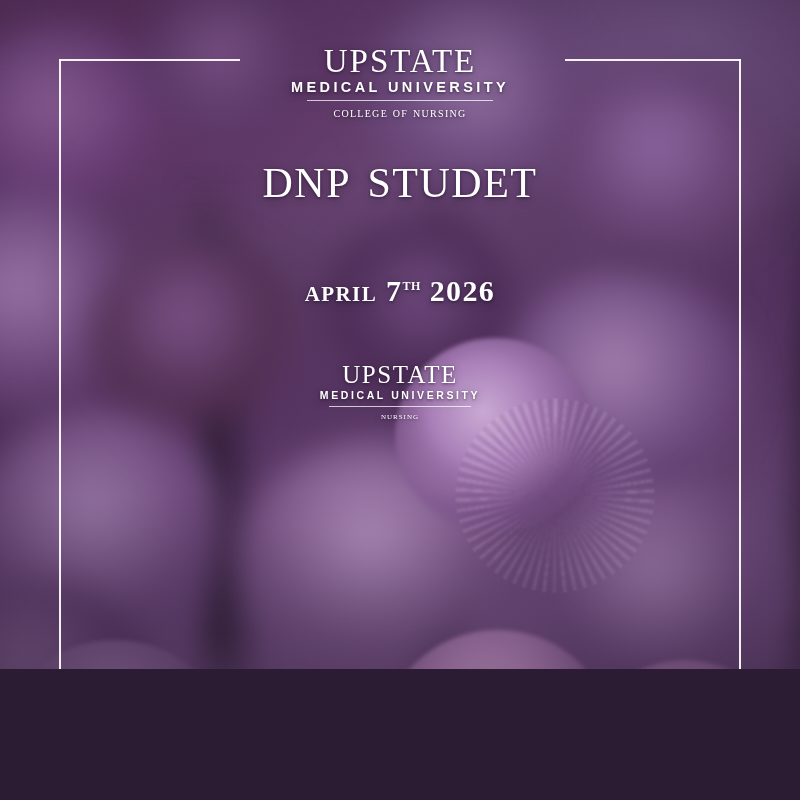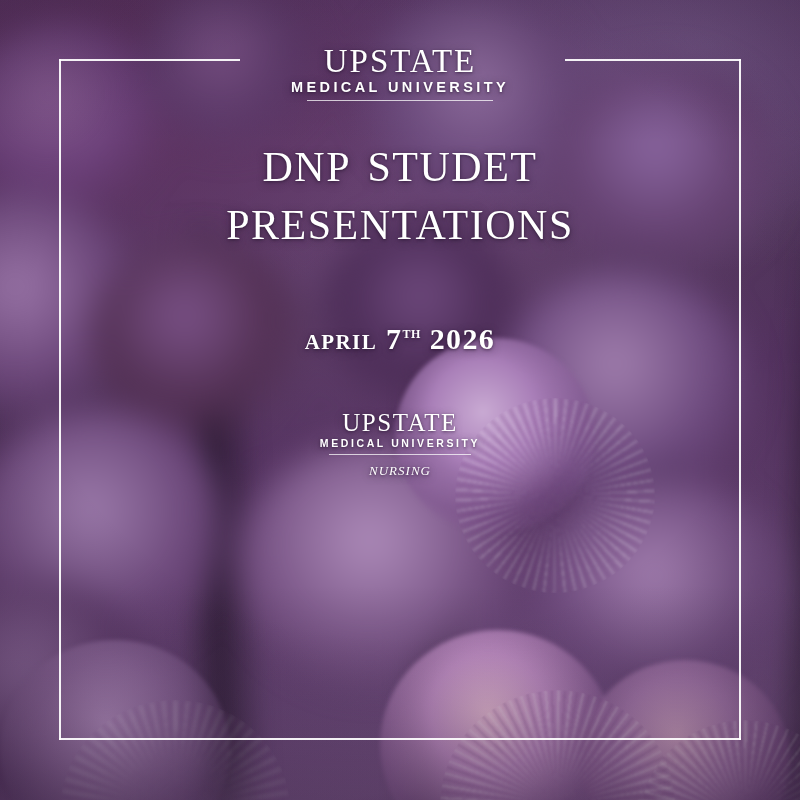--- a/index.html
+++ b/index.html
@@ -3,21 +3,21 @@
 <meta charset="utf-8">
 <style>
   html, body {
     margin: 0;
     padding: 0;
     background: #2b1c33;
   }
   #poster {
     position: relative;
     width: 800px;
-    height: 800px;
+    height: 669px;
     overflow: hidden;
     font-family: "Liberation Serif", "DejaVu Serif", serif;
     background: #4a2f5c;
     user-select: none;
   }
 
   
   .bg-layer {
     position: absolute;
     inset: -60px;
@@ -171,41 +171,41 @@
 
   .season {
     margin-top: 40px;
     font-size: 41px;
     letter-spacing: 2.2px;
     font-variant: small-caps;
     text-transform: lowercase;
     font-weight: 700;
   }
 
-  .details { margin-top: 26px; }
+  .details { margin-top: 20px; }
   .detail-line {
     font-size: 30px;
     letter-spacing: 1.4px;
     line-height: 1.47;
     font-variant: small-caps;
     text-transform: lowercase;
     font-weight: 700;
   }
   .detail-line sup {
     font-size: 0.56em;
     vertical-align: super;
     letter-spacing: 0.5px;
   }
 
   
   .crest-bottom { margin-top: 42px; }
   .crest-bottom .crest-word { font-size: 35px; letter-spacing: 1.5px; }
   .crest-bottom .crest-sub { font-size: 10.5px; letter-spacing: 2.6px; }
   .crest-bottom .crest-rule { width: 142px; margin: 5px auto 3px; }
-  .crest-bottom .crest-unit { font-size: 19px; letter-spacing: 1px; line-height: 1.12; font-style: italic; }
+  .crest-bottom .crest-unit { font-size: 10px; letter-spacing: 1px; line-height: 1.12; }
 </style>
 </head>
 <body>
 
 <div id="poster">
 
   <div class="bg-layer bg-base"></div>
   <div class="bg-layer bg-stems"></div>
 
   <div class="bg-layer bg-bokeh">
@@ -242,25 +242,25 @@
   <div class="frame frame-left"></div>
   <div class="frame frame-right"></div>
   <div class="frame frame-bottom"></div>
 
   <div class="content">
 
     <div class="crest-top">
       <div class="crest-word shadowed">Upstate</div>
       <div class="crest-sub shadowed">Medical University</div>
       <div class="crest-rule"></div>
+      <div class="crest-unit shadowed">College Of Nursing</div>
     </div>
 
     <h1 class="headline shadowed">
       <span class="line1">DNP Studet</span>
-      <span class="line2">Presentations</span>
     </h1>
 
 
     <div class="details">
       <div class="detail-line shadowed">
         <span>April 7</span><sup>TH</sup> <span>2026</span>
       </div>
     </div>
 
     <div class="crest-bottom">

